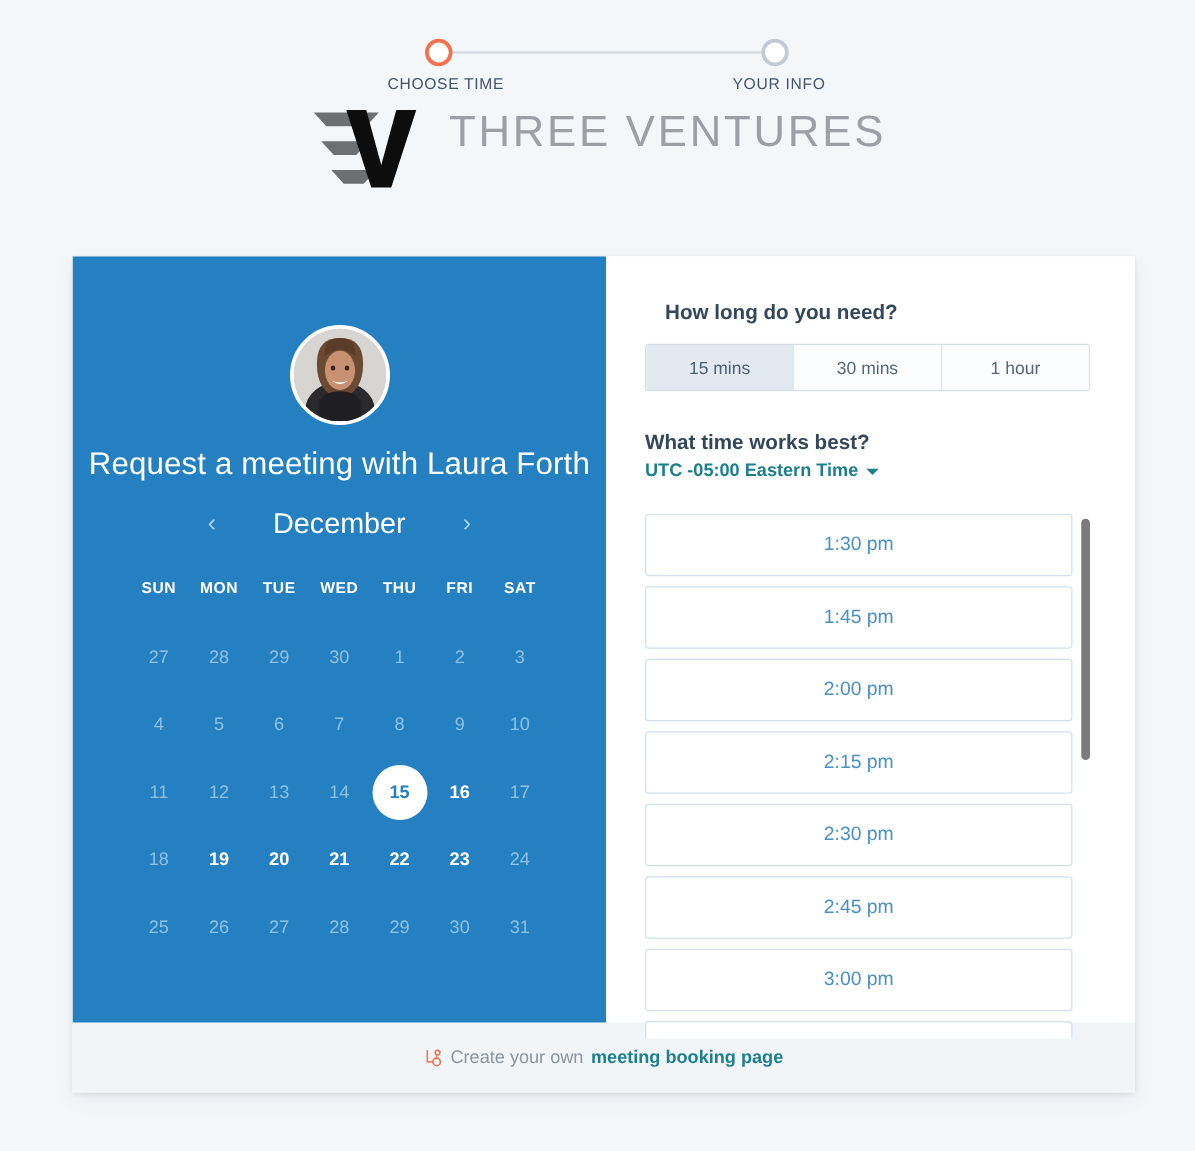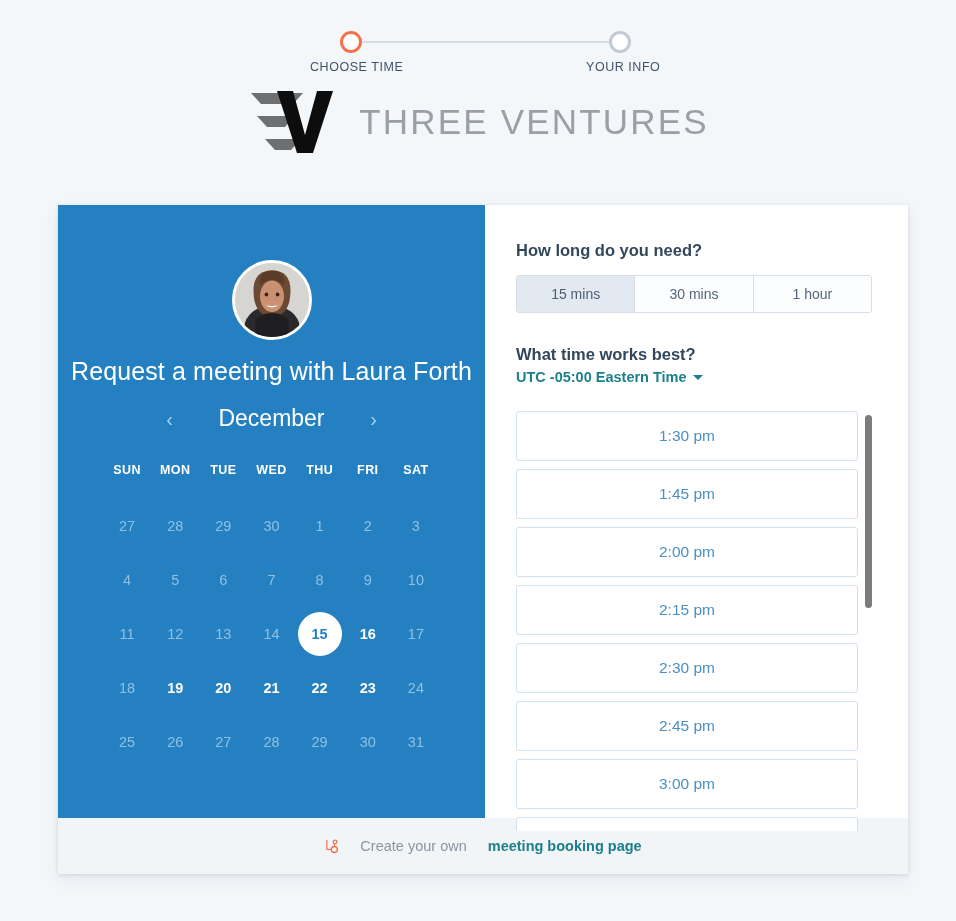--- a/index.html
+++ b/index.html
@@ -52,21 +52,20 @@
   }
   .step-label.s1 { left: 310px; }
   .step-label.s2 { left: 586px; }
 
   
   .brandrow {
     position: absolute;
     left: 0; top: 86px;
     width: 956px; height: 72px;
     display: flex;
-    align-items: center;
     justify-content: center;
   }
   .brand-mark { width: 98px; height: 66px; margin-right: 14px; display:block; }
   .brand-text {
     font-size: 35px;
     letter-spacing: 2.2px;
     color: #9aa0a6;
     font-weight: 400;
     white-space: nowrap;
   }
@@ -182,21 +181,21 @@
     flex: 1;
     background: #ffffff;
     padding: 36px 0 0 0;
     position: relative;
   }
   .rp-inner { padding: 0 27px 0 31px; }
   .rp-h {
     font-size: 16.5px;
     font-weight: bold;
     color: #33475b;
-    margin: 0 0 15px 0;
+    margin: 0 0 15px 16px;
   }
   .duration-group {
     display: flex;
     border: 1px solid #d6dfe7;
     border-radius: 3px;
     overflow: hidden;
     width: 356px;
     margin-bottom: 32px;
   }
   .dur-btn {
@@ -266,21 +265,21 @@
     cursor: pointer;
   }
 
   
   .card-footer {
     height: 56px;
     background: #f2f5f7;
     display: flex;
     align-items: center;
     justify-content: center;
-    gap: 21px;
+    gap: 6px;
     font-size: 14.5px;
     color: #8a95a1;
   }
   .hs-icon { width: 15px; height: 15px; display:block; }
   .footer-link {
     color: #1b7f8c;
     font-weight: bold;
     text-decoration: none;
     cursor: pointer;
   }

